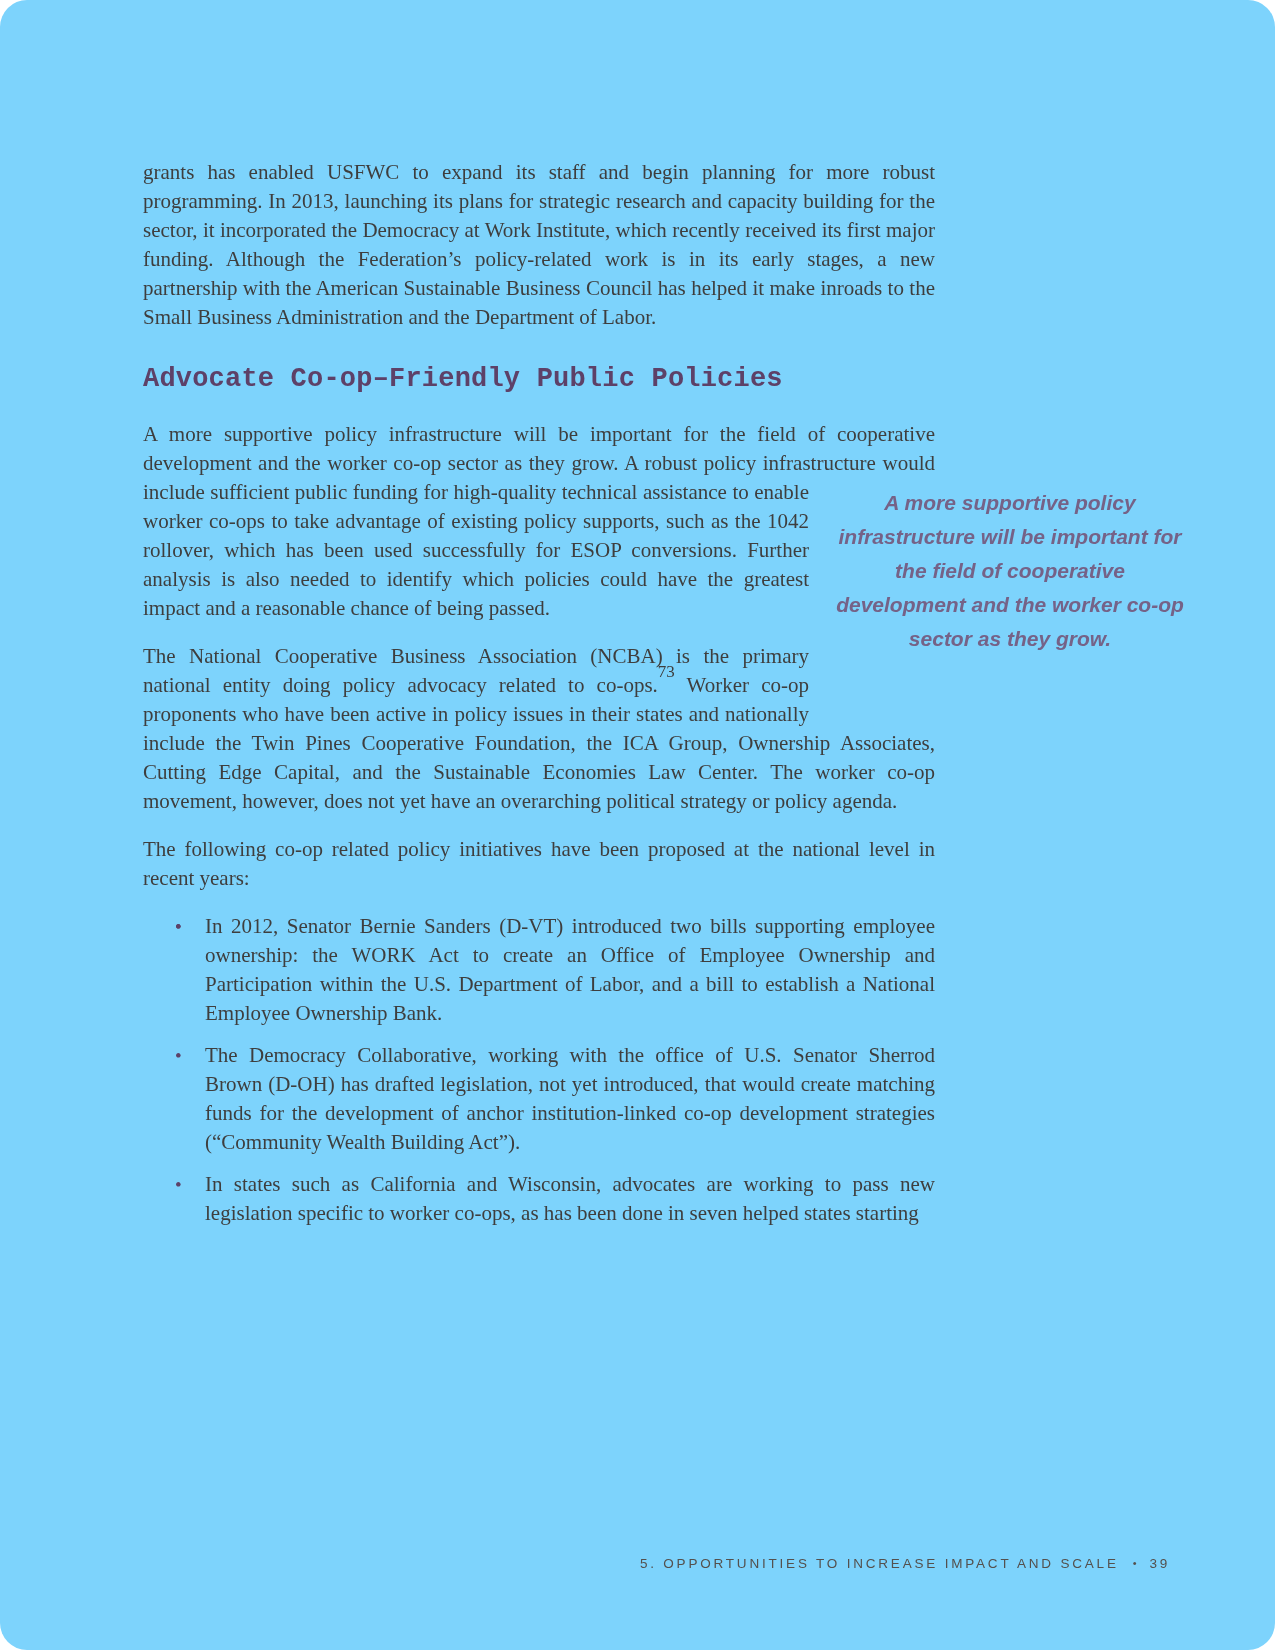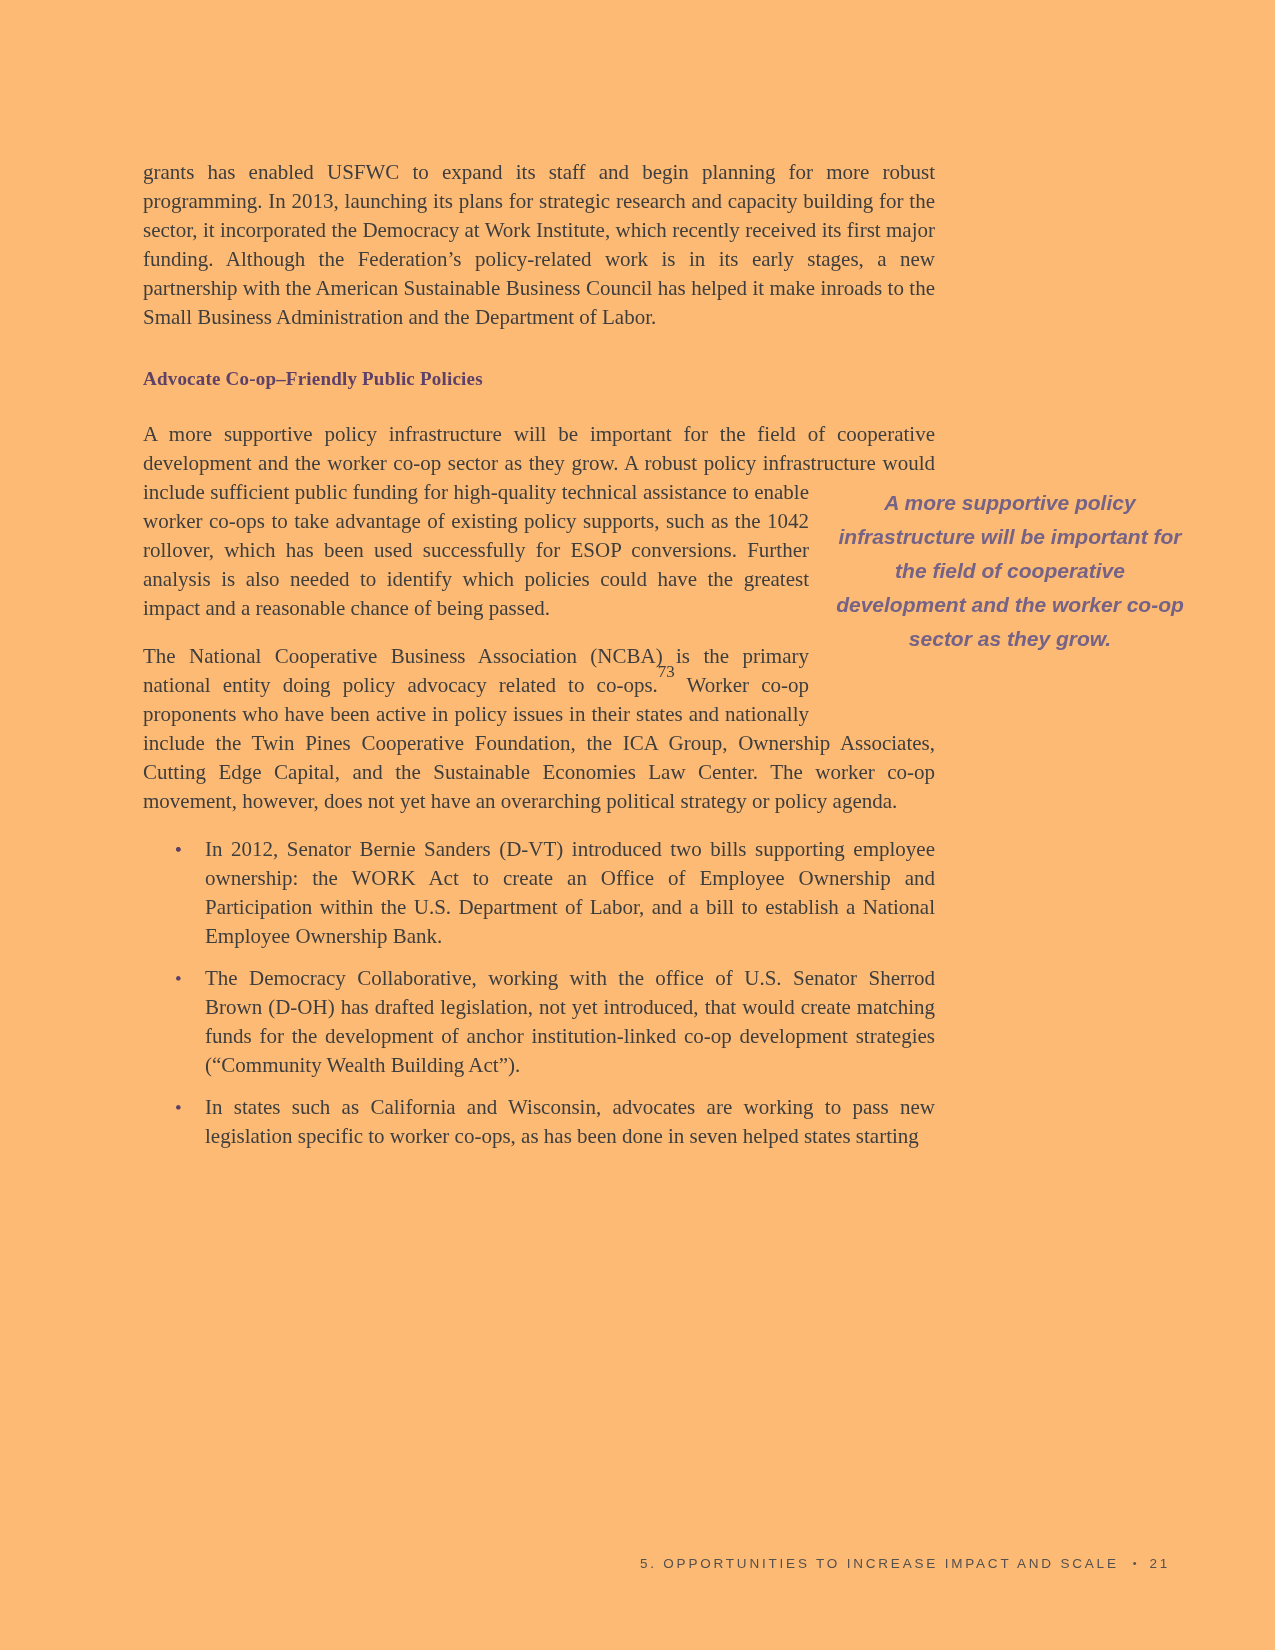--- a/index.html
+++ b/index.html
@@ -6,41 +6,42 @@
   html, body {
     margin: 0;
     padding: 0;
     background: #ffffff;
   }
   .page {
     position: relative;
     width: 1275px;
     height: 1650px;
     margin: 0 auto;
-    background: #fdba74;
+    background: #7dd3fc;
     overflow: hidden;
     font-family: "Liberation Serif", serif;
+    border-radius: 27px;
   }
   .content {
     position: absolute;
     left: 143px;
     top: 158px;
     width: 792px;
   }
   p.body {
     margin: 0 0 19px 0;
     font-size: 21px;
     line-height: 29px;
     color: var(--color-body_text, #3e3e3e);
     text-align: justify;
   }
   h2.heading {
     margin: 32px 0 26px 0;
-    font-family: Liberation Serif, serif;
-    font-size: 19px;
+    font-family: Liberation Mono, monospace;
+    font-size: 27px;
     line-height: 30px;
     font-weight: bold;
     letter-spacing: 0.2px;
     color: var(--color-heading, #5d4168);
   }
   .pullquote {
     display: block;
     float: right;
     width: 350px;
     margin: 8px -250px 58px 26px;
@@ -103,20 +104,21 @@
   <main class="content">
 
     <p class="body">grants has enabled USFWC to expand its staff and begin planning for more robust programming. In 2013, launching its plans for strategic research and capacity building for the sector, it incorporated the Democracy at Work Institute, which recently received its first major funding. Although the Federation’s policy-related work is in its early stages, a new partnership with the American Sustainable Business Council has helped it make inroads to the Small Business Administration and the Department of Labor.</p>
 
     <h2 class="heading">Advocate Co-op–Friendly Public Policies</h2>
 
     <p class="body"><span>A more supportive policy infrastructure will be important for the field of cooperative development and the worker co-op sector as they grow. A robust policy infrastructure </span><span class="pullquote">A more supportive policy infrastructure will be important for the field of cooperative development and the worker co-op sector as they grow.</span><span>would include sufficient public funding for high-quality technical assistance to enable worker co-ops to take advantage of existing policy supports, such as the 1042 rollover, which has been used successfully for ESOP conversions. Further analysis is also needed to identify which policies could have the greatest impact and a reasonable chance of being passed.</span></p>
 
     <p class="body"><span>The National Cooperative Business Association (NCBA) is the primary national entity doing policy advocacy related to co-ops.</span><sup class="fn">73</sup><span> Worker co-op proponents who have been active in policy issues in their states and nationally include the Twin Pines Cooperative Foundation, the ICA Group, Ownership Associates, Cutting Edge Capital, and the Sustainable Economies Law Center. The worker co-op movement, however, does not yet have an overarching political strategy or policy agenda.</span></p>
 
+    <p class="body">The following co-op related policy initiatives have been proposed at the national level in recent years:</p>
 
     <ul class="bullet-list">
       <li>
         <span class="bullet-dot">•</span>
       </li>
       <li>
         <span class="bullet-dot">•</span>
         <span>In 2012, Senator Bernie Sanders (D-VT) introduced two bills supporting employee ownership: the WORK Act to create an Office of Employee Ownership and Participation within the U.S. Department of Labor, and a bill to establish a National Employee Ownership Bank.</span>
       </li>
       <li>
@@ -129,15 +131,15 @@
     <ul class="bullet-list">
       <li>
         <span class="bullet-dot">•</span>
         <span>In states such as California and Wisconsin, advocates are working to pass new legislation specific to worker co-ops, as has been done in seven helped states starting</span>
       </li>
     </ul>
 
   </main>
 
   <footer class="page-footer">
-    <span>5. OPPORTUNITIES TO INCREASE IMPACT AND SCALE</span><span class="sep">•</span><span>21</span>
+    <span>5. OPPORTUNITIES TO INCREASE IMPACT AND SCALE</span><span class="sep">•</span><span>39</span>
   </footer>
 </div>
 
 </body></html>

